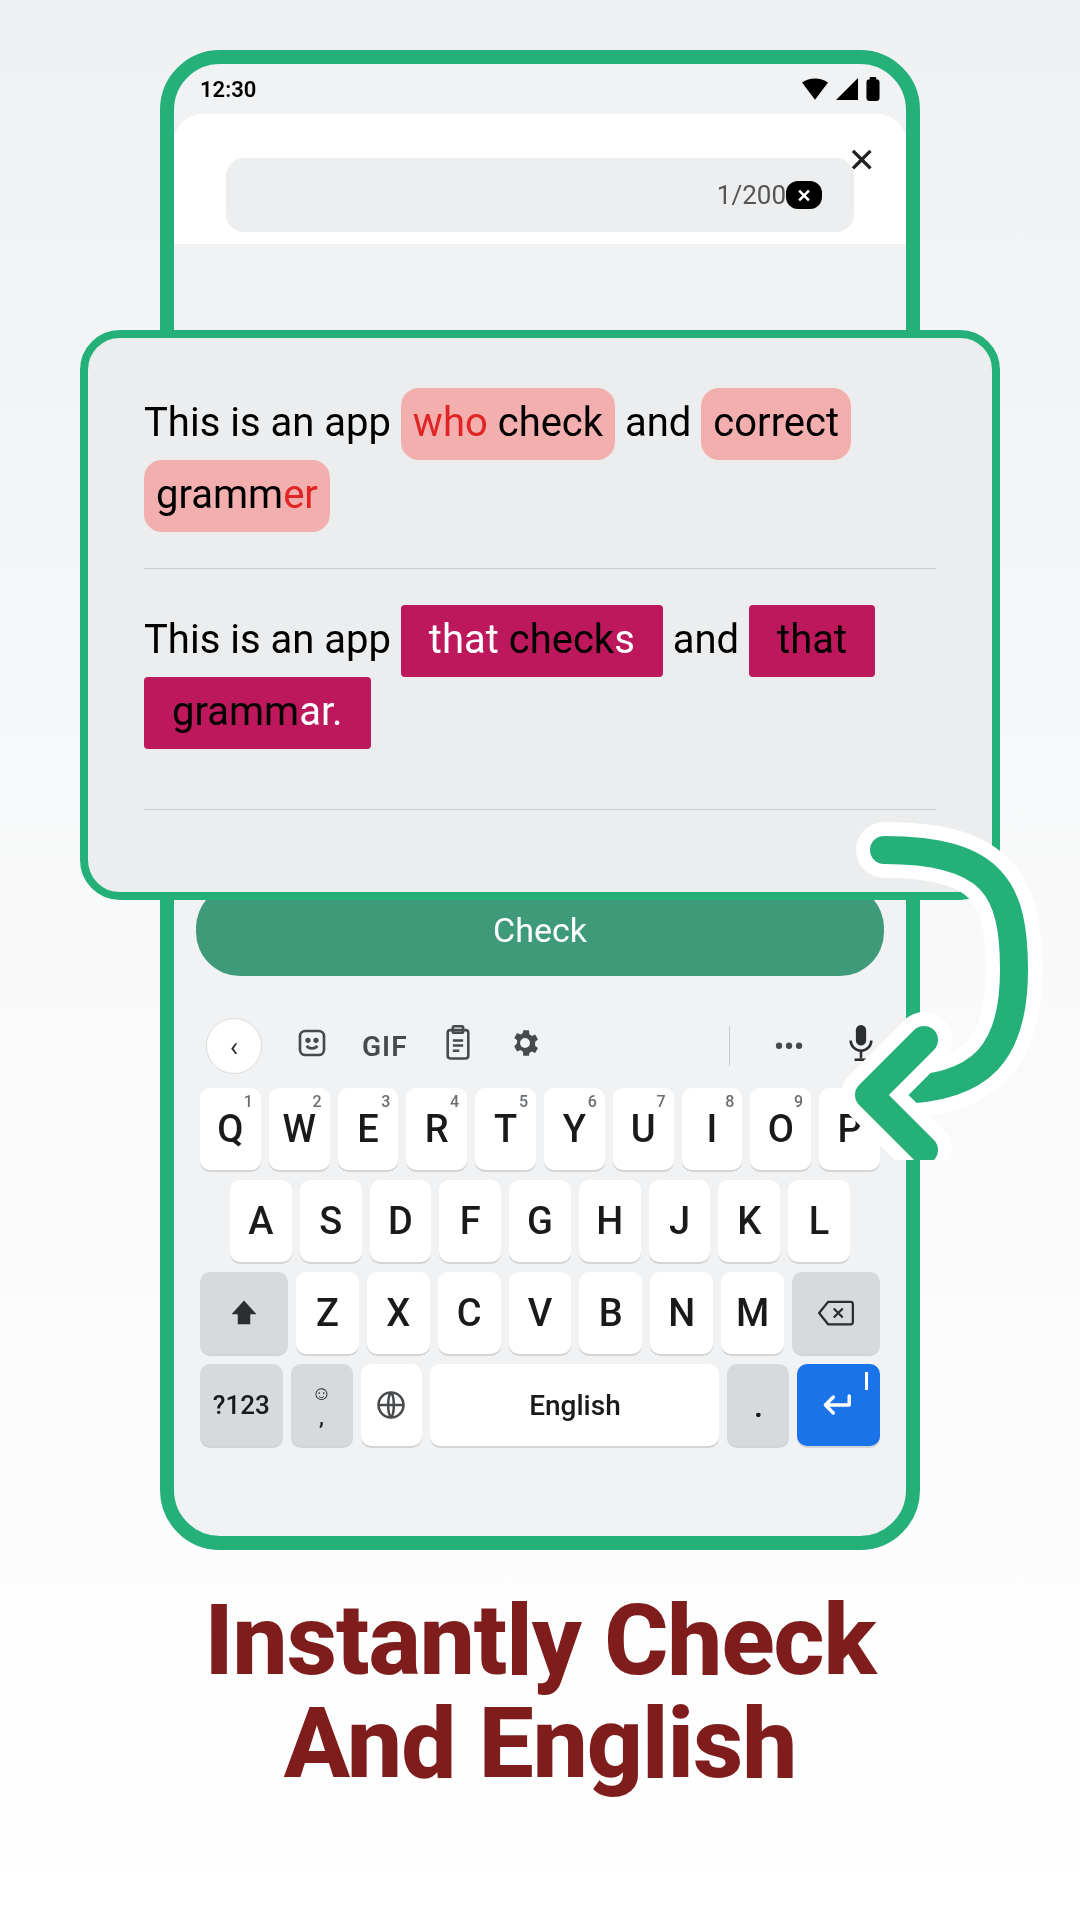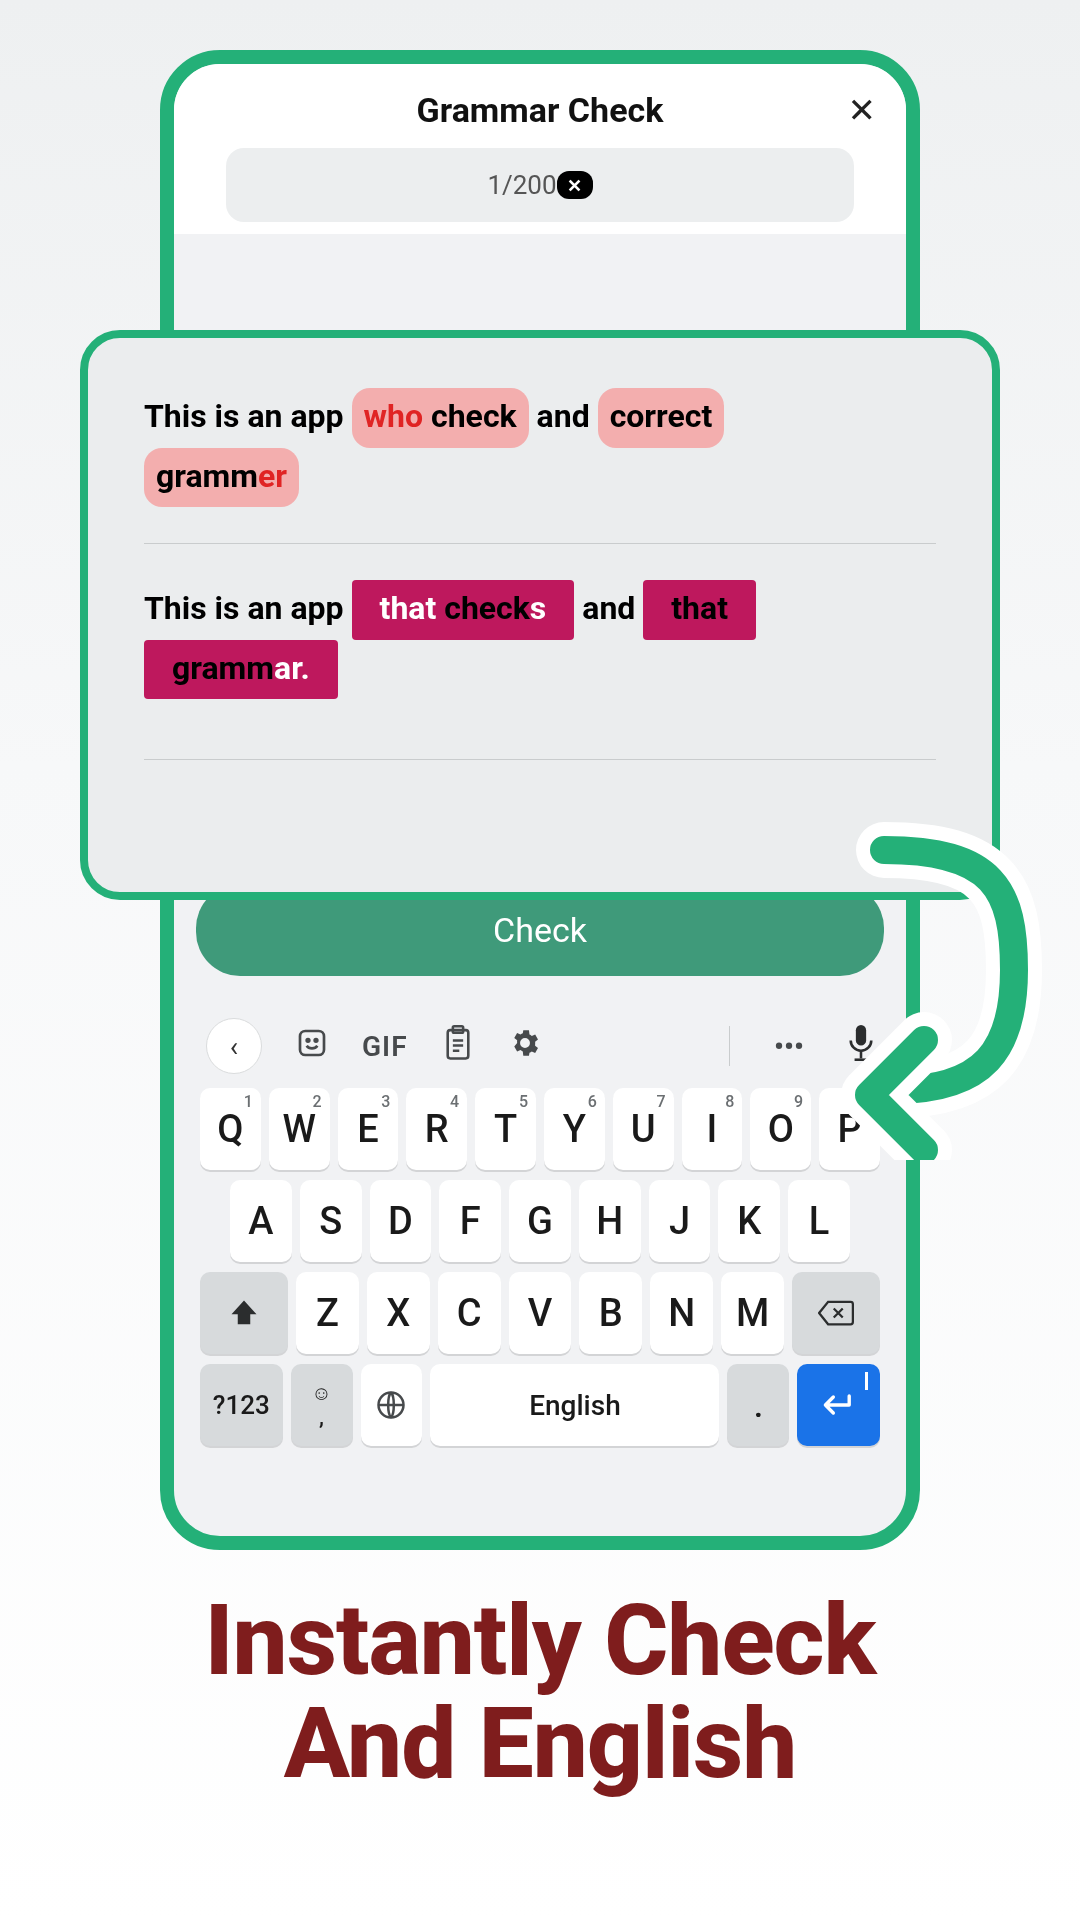--- a/index.html
+++ b/index.html
@@ -50,42 +50,42 @@
 .app-title { text-align: center; font-size: 34px; font-weight: 700; color: #111; }
 .app-close { position: absolute; right: 30px; top: 26px; font-size: 34px; color: #222; cursor: pointer; }
 
 .counter-box {
   margin: 18px 22px 0;
   background: #eceeef;
   border-radius: 18px;
   padding: 22px 32px;
   display: flex;
   align-items: center;
-  justify-content: center;
+  justify-content: flex-end;
 }
 .counter { font-size: 26px; color: #555; }
 .clear-pill {
   width: 36px; height: 28px; background:#000; border-radius: 12px;
   display:flex; align-items:center; justify-content:center; color:#fff; font-size:18px; font-weight:700;
 }
 
 
 .float-card {
   position: absolute;
   left: 80px;
   top: 330px;
   width: 920px;
   height: 570px;
   background: #ebedee;
   border: 8px solid #24b078;
   border-radius: 40px;
   padding: 50px 56px 30px;
   z-index: 10;
 }
-.sentence { font-size: 32px; font-weight: 700; color:#000; line-height: 1.55; }
+.sentence { font-size: 40px; font-weight: 400; color:#000; line-height: 1.55; }
 .sentence-bottom { margin-top: 36px; }
 .hr { height:1px; background:#c9cccd; margin: 36px 0 0; }
 .err {
   background:#f3aeae; color:#000; padding: 4px 12px 6px; border-radius: 18px;
   display:inline-block;
 }
 .err .wrong { color:#e02424; }
 .ok {
   background:#be185d; color:#000; padding: 4px 28px 6px; border-radius: 4px;
   display:inline-block;
@@ -162,23 +162,37 @@
   font-weight: 800;
   color:#7f1d1d;
   line-height:1.05;
   letter-spacing:-1px;
 }
 </style>
 </head>
 <body>
 
 <div class="phone">
+  <div class="status-bar">
+    <span>12:30</span>
+    <div class="status-icons">
+      <svg width="26" height="22" viewBox="0 0 24 20">
+          <path d="M12 20 L24 4 C17 -1 7 -1 0 4 Z" fill="#000"></path>
+        </svg>
+      <svg width="22" height="22" viewBox="0 0 20 20">
+          <path d="M0 20 L20 20 L20 0 Z" fill="#000"></path>
+        </svg>
+      <svg width="14" height="24" viewBox="0 0 12 22">
+          <rect x="0" y="2" width="12" height="20" rx="3" fill="#000"></rect>
+          <rect x="3" y="0" width="6" height="3" rx="1" fill="#000"></rect>
+        </svg>
+    </div>
+  </div>
 
   <div class="app-header">
-    <div class="app-title">Grammar Check</div>
     <div class="app-close">✕</div>
     <div class="counter-box">
       <span class="counter">1/200</span>
       <span class="clear-pill">✕</span>
     </div>
   </div>
 
   <div class="phone-bottom">
     <div class="check-btn">Check</div>
 

